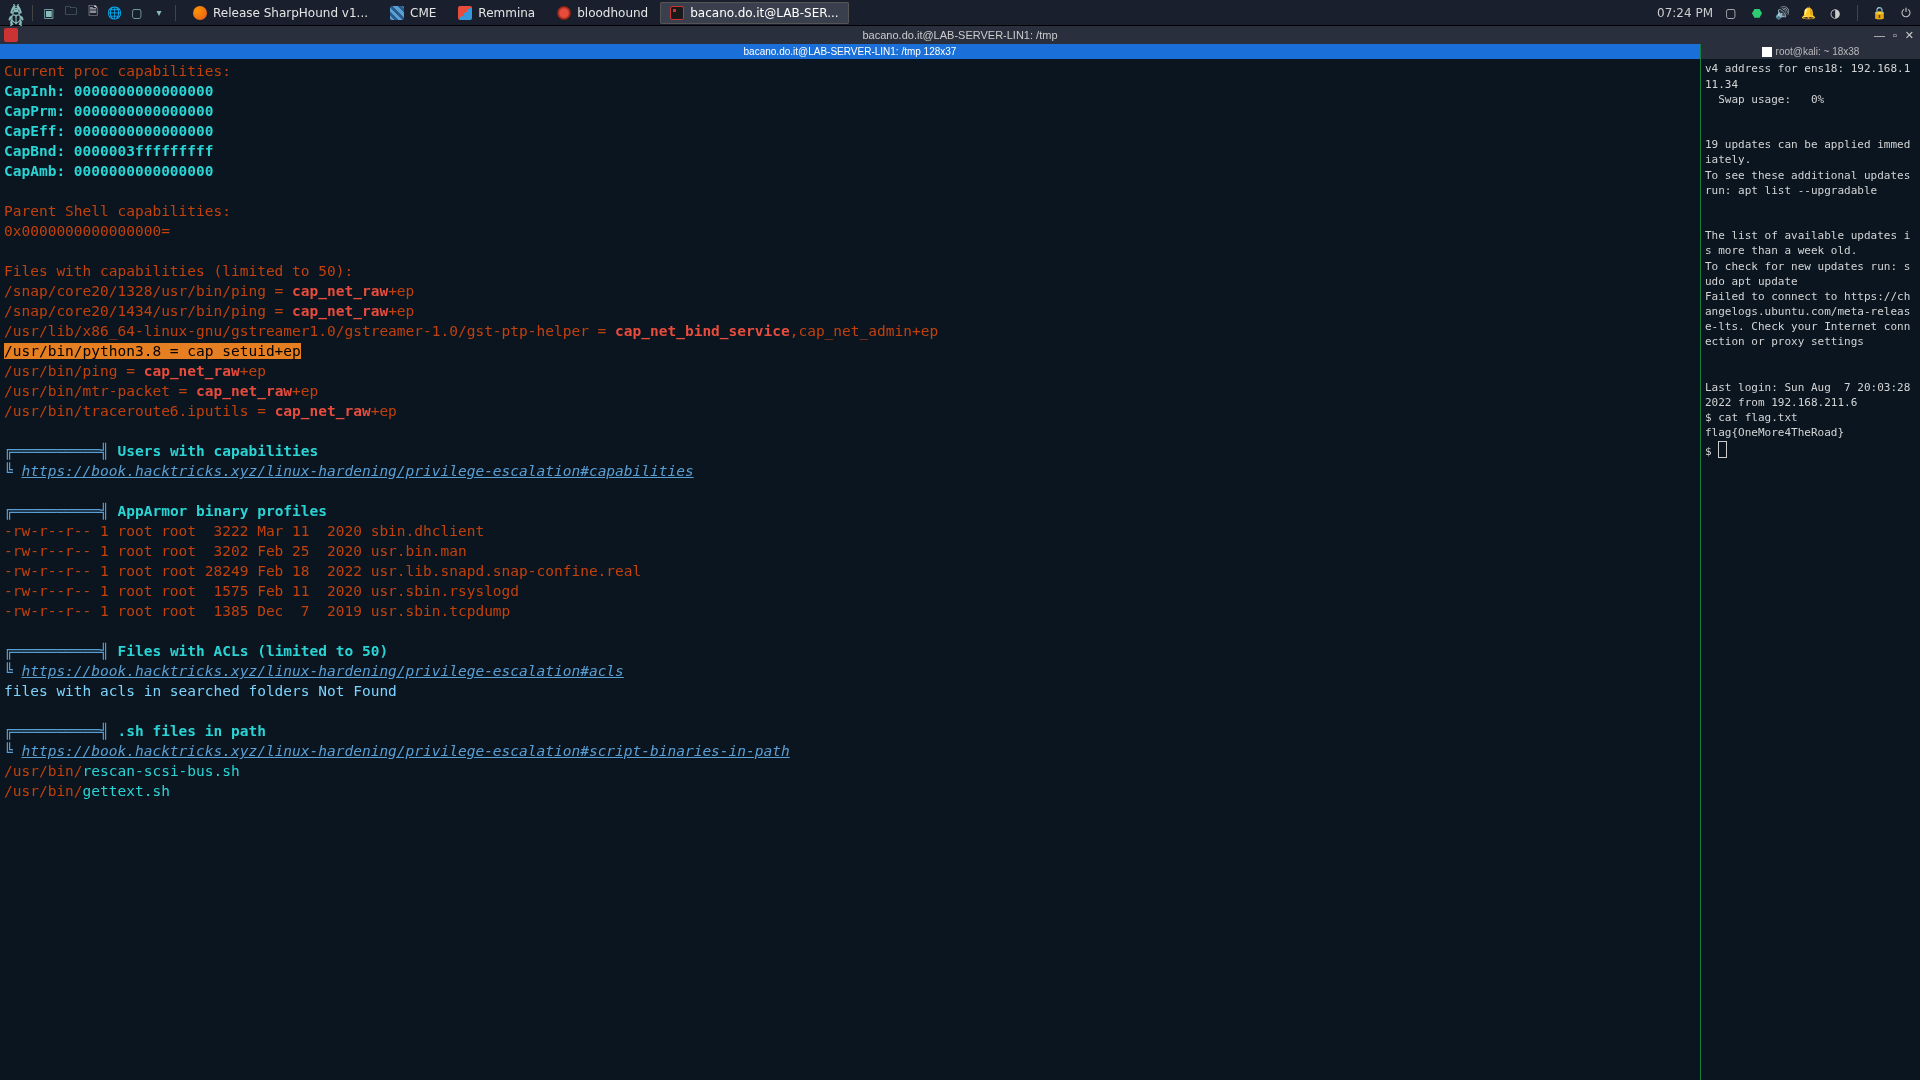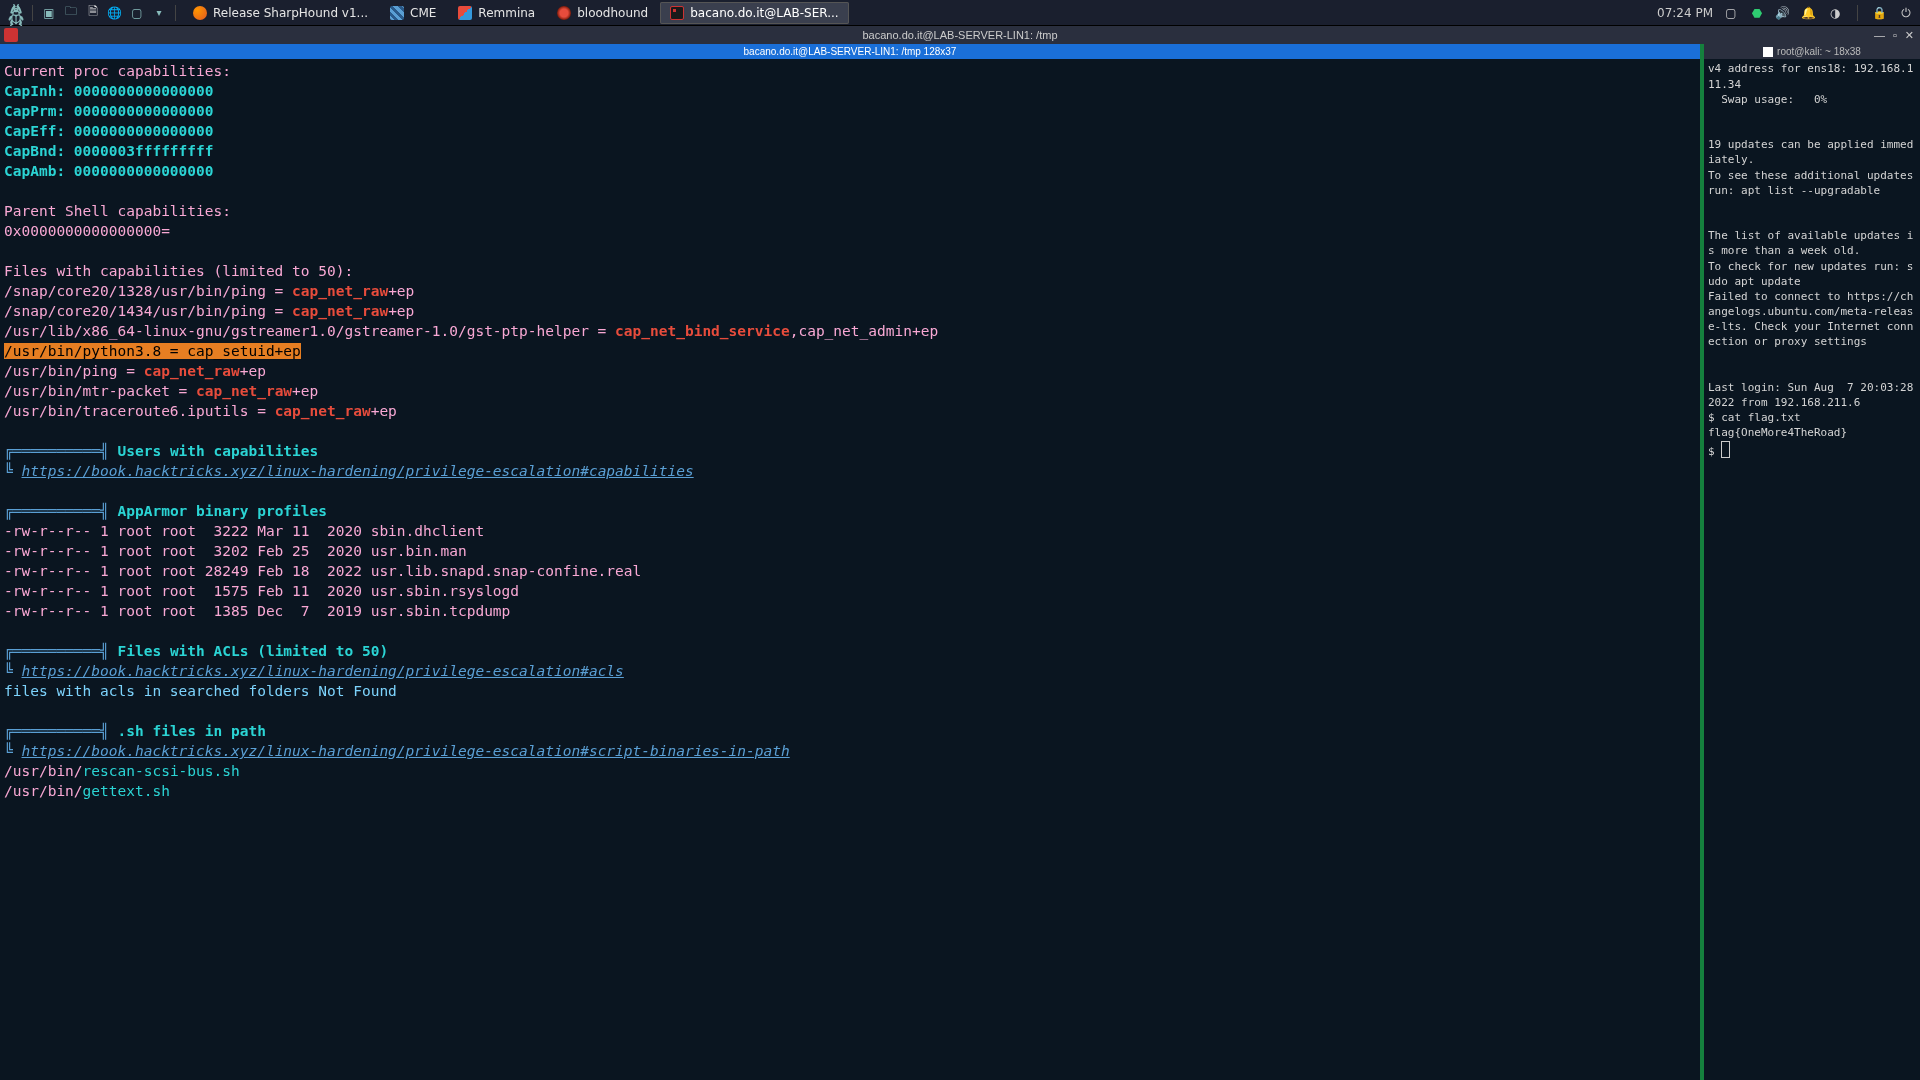--- a/index.html
+++ b/index.html
@@ -16,30 +16,30 @@
 
 .winframe { position:absolute; left:0; top:26px; width:1920px; height:1054px; background:#0a1520; display:flex; flex-direction:column; }
 .wintitle { height:18px; background:#2a2f3e; display:flex; align-items:center; justify-content:center; color:#ccc; font-size:11px; font-family:sans-serif; position:relative; }
 .wintitle .appico { position:absolute; left:4px; width:14px; height:14px; background:#c33; border-radius:2px; }
 .wintitle .wctrls { position:absolute; right:6px; display:flex; gap:8px; color:#ccc; font-size:11px; }
 .wintitle .wctrls span { cursor:pointer; }
 
 .panes { flex:1; display:flex; }
 .pane { overflow:hidden; }
 .pane.left { flex:1; display:flex; flex-direction:column; }
-.pane.right { width:220px; border-left:4px solid #15803d; display:flex; flex-direction:column; }
+.pane.right { width:220px; border-left:1px solid #15803d; display:flex; flex-direction:column; }
 
 .panetitle { background:#1a6fd8; color:#fff; font-family:sans-serif; font-size:10px; text-align:center; padding:2px 0; white-space:nowrap; overflow:hidden; }
 .panetitle.inactive { background:#2a2f3e; color:#bbb; }
 .panetitle .ricon { display:inline-block; width:10px; height:10px; background:#fff; margin-right:4px; vertical-align:middle; }
 
 .term { flex:1; padding:2px 4px; line-height:1.38; white-space:pre; overflow:hidden; }
 .term.right { white-space:pre-wrap; word-break:break-all; font-size:11px; }
 
-.white { color:#f9a8d4; }
+.white { color:#c2410c; }
 .cyan  { color:#2bd4d4; }
 .cyan-b { color:#2bd4d4; font-weight:bold; }
 .red-b { color:#e74c3c; font-weight:bold; }
 .blue  { color:#5a9fd4; }
 .hl-orange { background:#e67e22; color:#000; }
 .teal { color:#7dd3fc; }
 .link { color:#5a9fd4; font-style:italic; text-decoration:underline; }
 .cursor { display:inline-block; width:9px; height:17px; border:1px solid #ccc; vertical-align:text-bottom; }
 
 .firefox-ico { width:14px; height:14px; background:radial-gradient(circle at 30% 30%,#ff9500,#e25822); border-radius:50%; }

